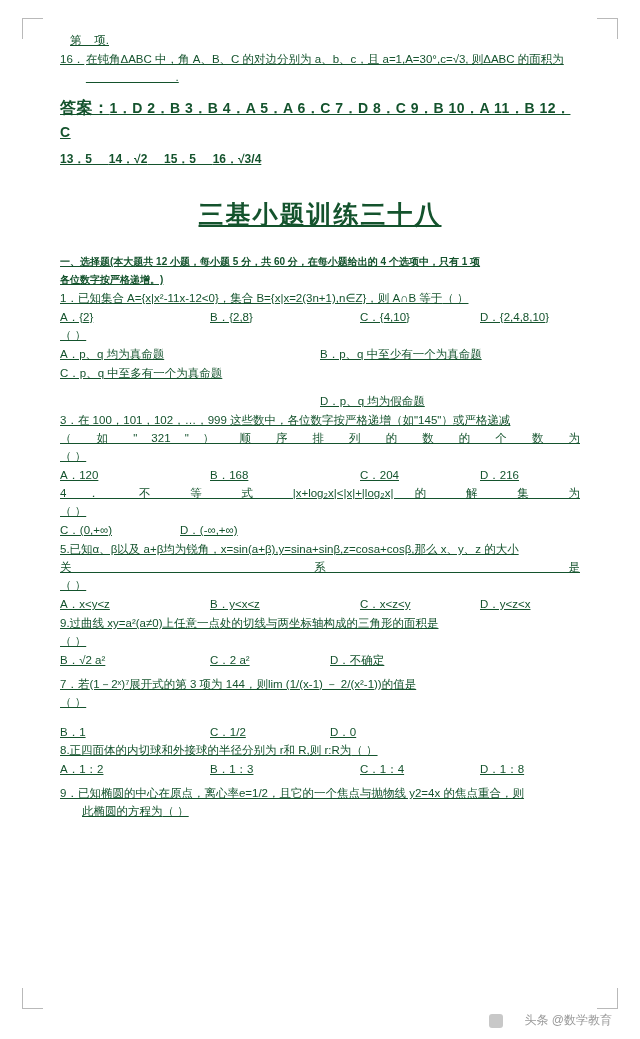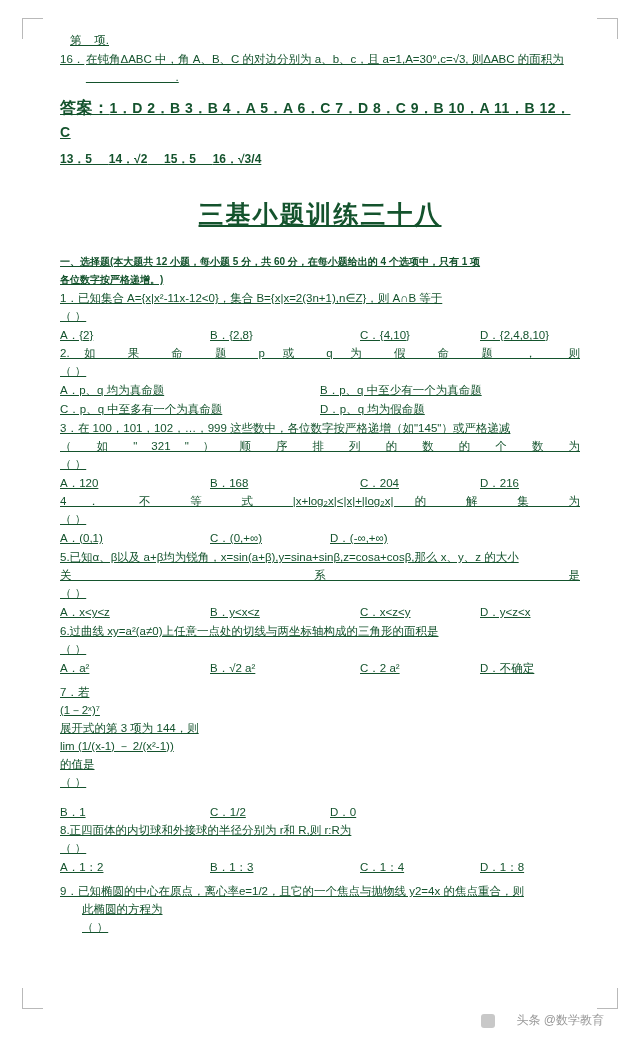--- a/index.html
+++ b/index.html
@@ -55,31 +55,31 @@
     display:flex;font-size:11.5px;line-height:18px;margin-top:1px;
   }
   .opts > span{flex:1;}
   .opts .o1{width:150px;flex:none;}
   .opts .o2{width:150px;flex:none;}
   .opts .o3{width:120px;flex:none;}
   .opts .o4{flex:1;}
 
   .spread{
     display:flex;
-    font-size:11.5px;line-height:18px;flex-direction:column;
+    font-size:11.5px;line-height:18px;
   }
   .justify{
     text-align:justify;
     text-align-last:justify;
     font-size:11.5px;line-height:18px;
   }
   .paren{font-size:11.5px;line-height:18px;}
 
   .watermark{
-    position:absolute;right:36px;bottom:10px;
+    position:absolute;right:28px;bottom:10px;
     font-size:12px;color:#9a9a9a;
     display:flex;align-items:center;gap:21px;
   }
   .wm-logo{
     width:14px;height:14px;border-radius:3px;background:#c8c8c8;
     display:inline-block;
   }
   .mixed{font-size:11.5px;}
 </style>
 </head>
@@ -123,63 +123,60 @@
       <span>1．已知集合 A={x|x²-11x-12&lt;0}，集合 B={x|x=2(3n+1),n∈Z}，则 A∩B 等于</span>
       <span>（    ）</span>
     </div>
     <div class="opts">
       <span class="o1">A．{2}</span>
       <span class="o2">B．{2,8}</span>
       <span class="o3">C．{4,10}</span>
       <span class="o4">D．{2,4,8,10}</span>
     </div>
 
-    <div class="justify">2.如  果  命  题  p  或  q  为  假  命  题  ，  则</div>
     <div class="paren">（    ）</div>
     <div class="opts">
       <span style="width:260px;flex:none;">A．p、q 均为真命题</span>
       <span style="flex:1;">B．p、q 中至少有一个为真命题</span>
     </div>
     <div class="opts">
       <span style="width:260px;flex:none;">C．p、q 中至多有一个为真命题</span>
-      <span style="flex:1;">D．p、q 均为假命题</span>
+      <span style="flex:1;margin-top:28px;">D．p、q 均为假命题</span>
     </div>
 
     <div class="qrow">3．在 100，101，102，…，999 这些数中，各位数字按严格递增（如"145"）或严格递减</div>
     <div class="justify">（  如  "  321  "  ）  顺  序  排  列  的  数  的  个  数  为</div>
     <div class="paren">（    ）</div>
     <div class="opts">
       <span class="o1">A．120</span>
       <span class="o2">B．168</span>
       <span class="o3">C．204</span>
       <span class="o4">D．216</span>
     </div>
 
     <div class="justify">4  ．    不   等   式   |x+log₂x|&lt;|x|+|log₂x|   的   解   集   为</div>
     <div class="paren">（    ）</div>
     <div class="opts">
-      <span class="o1">A．(0,1)</span>
       <span class="o3">C．(0,+∞)</span>
       <span class="o4">D．(-∞,+∞)</span>
     </div>
 
     <div class="qrow">5.已知α、β以及 a+β均为锐角，x=sin(a+β),y=sina+sinβ,z=cosa+cosβ,那么 x、y、z 的大小</div>
     <div class="justify">关                                                 系                                                是</div>
     <div class="paren">（    ）</div>
     <div class="opts">
       <span class="o1">A．x&lt;y&lt;z</span>
       <span class="o2">B．y&lt;x&lt;z</span>
       <span class="o3">C．x&lt;z&lt;y</span>
       <span class="o4">D．y&lt;z&lt;x</span>
     </div>
 
-    <div class="qrow">6.过曲线 xy=a²(a≠0)上任意一点处的切线与两坐标轴构成的三角形的面积是</div>
-    <div class="paren">（    ）</div>
-    <div class="opts">
-      <span class="o1">A．a²</span>
+    <div class="qrow">9.过曲线 xy=a²(a≠0)上任意一点处的切线与两坐标轴构成的三角形的面积是</div>
+    <div class="paren">（    ）</div>
+    <div class="opts">
       <span class="o2">B．√2 a²</span>
       <span class="o3">C．2 a²</span>
       <span class="o4">D．不确定</span>
     </div>
 
     <div class="spread" style="margin-top:6px;">
       <span>7．若</span>
       <span class="mixed">(1－2ˣ)⁷</span>
       <span>展开式的第 3 项为 144，则</span>
       <span class="mixed">lim (1/(x-1) － 2/(x²-1))</span>

